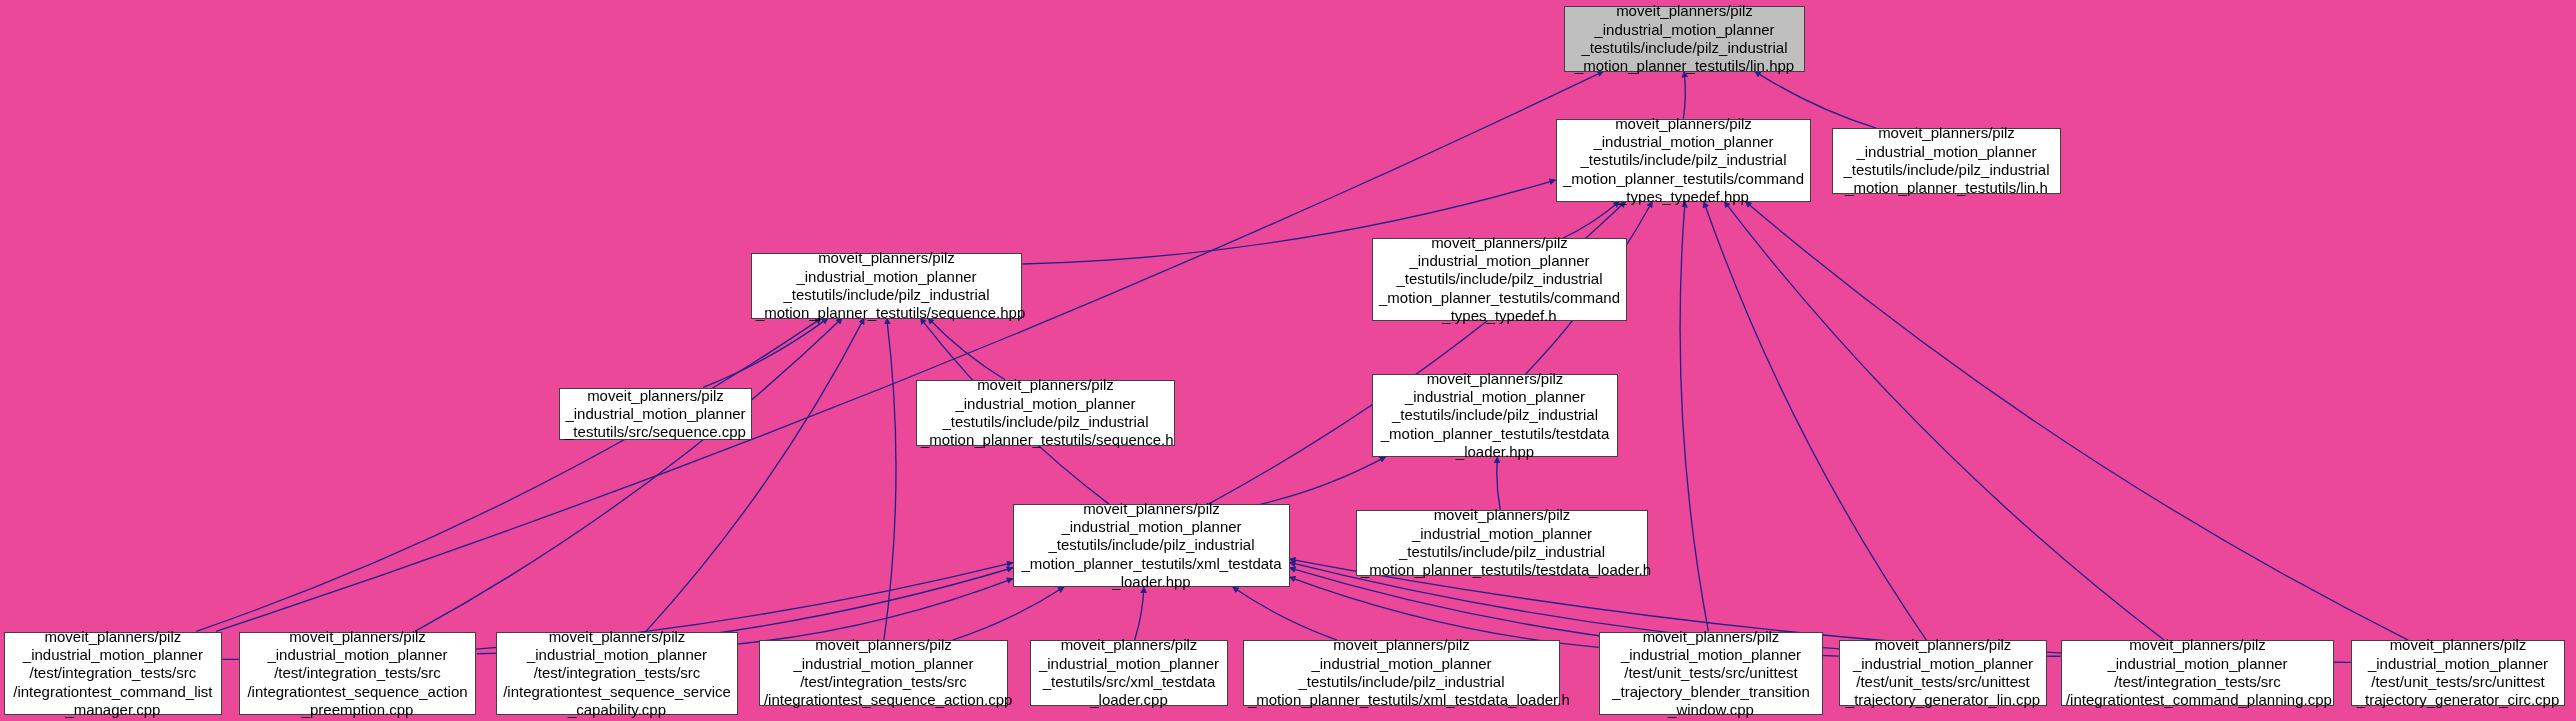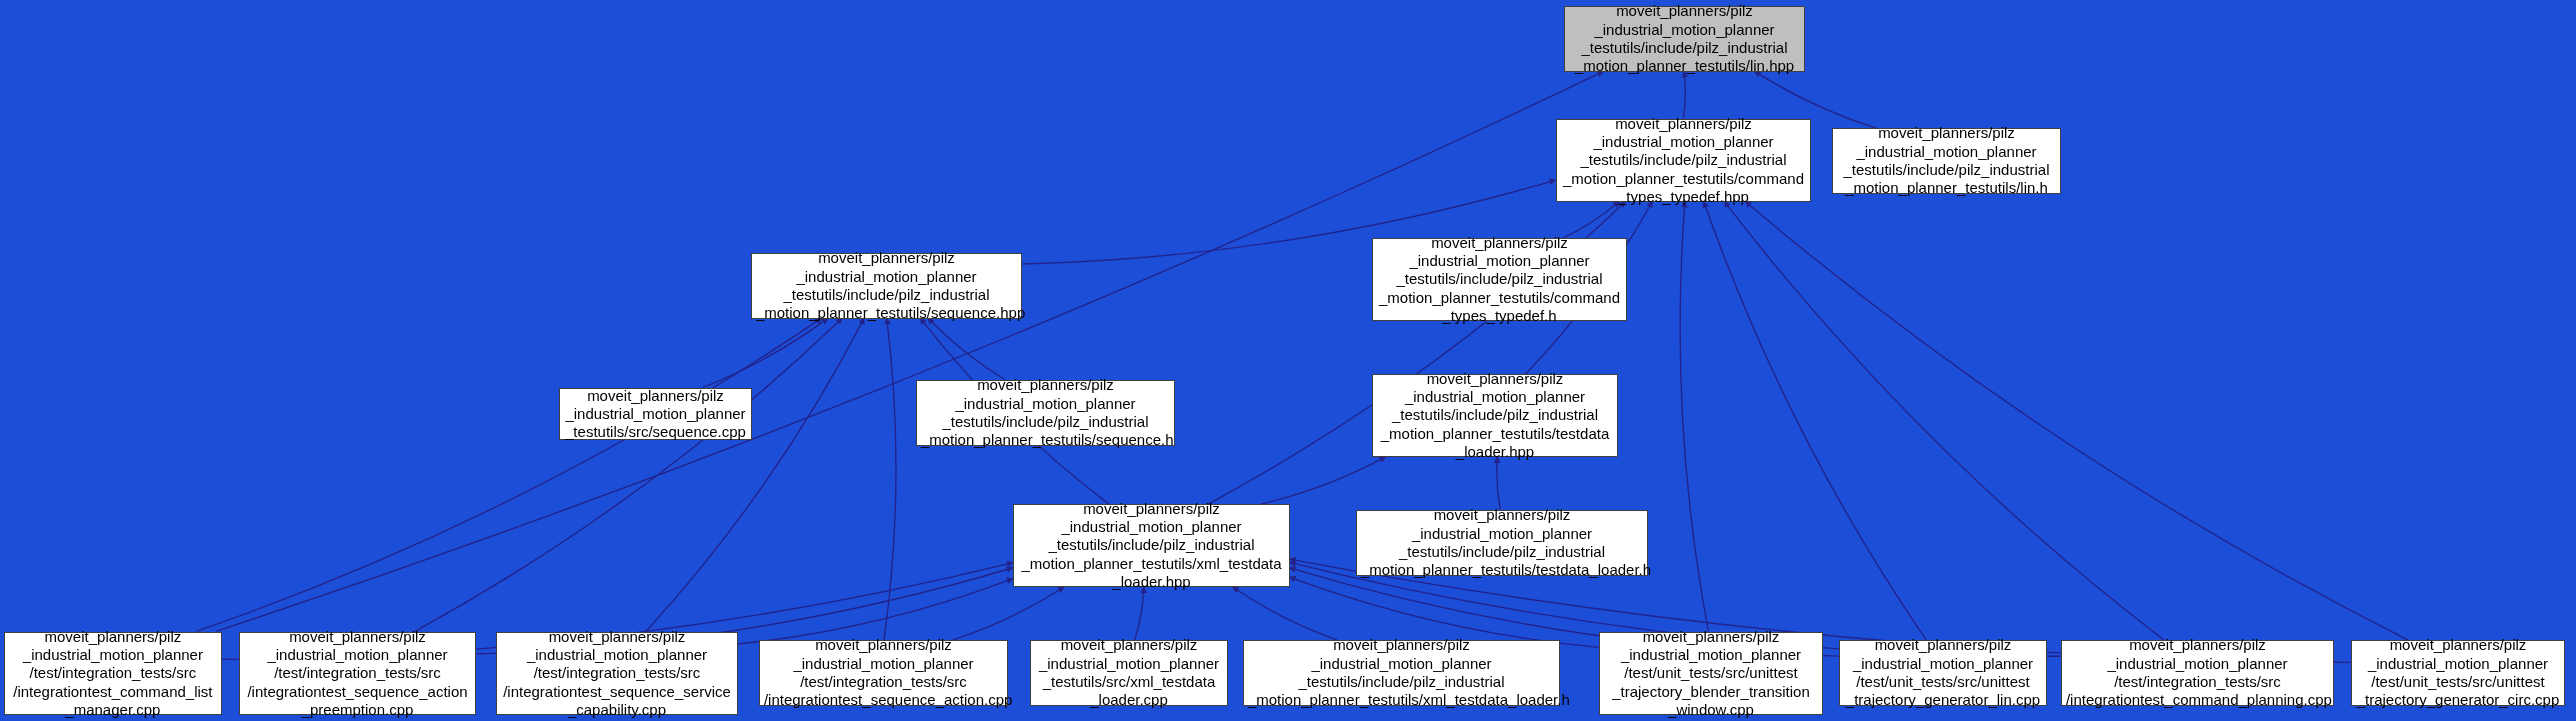--- a/index.html
+++ b/index.html
@@ -4,21 +4,21 @@
 <style>
   html, body {
     margin: 0;
     padding: 0;
     background: #ffffff;
   }
   #canvas {
     position: relative;
     width: 2576px;
     height: 721px;
-    background: #1d4ed8;
+    background: #ec4899;
     font-family: "Liberation Sans", sans-serif;
     overflow: hidden;
   }
   #edges {
     position: absolute;
     left: 0;
     top: 0;
     width: 2576px;
     height: 721px;
     pointer-events: none;

